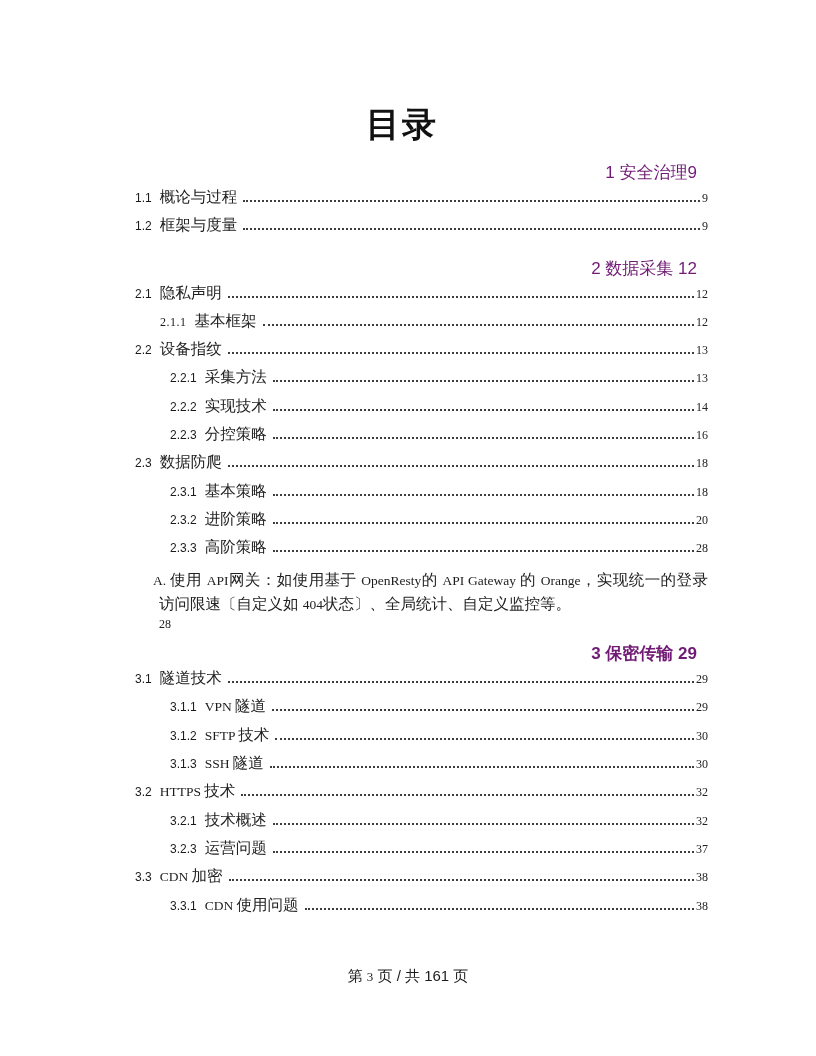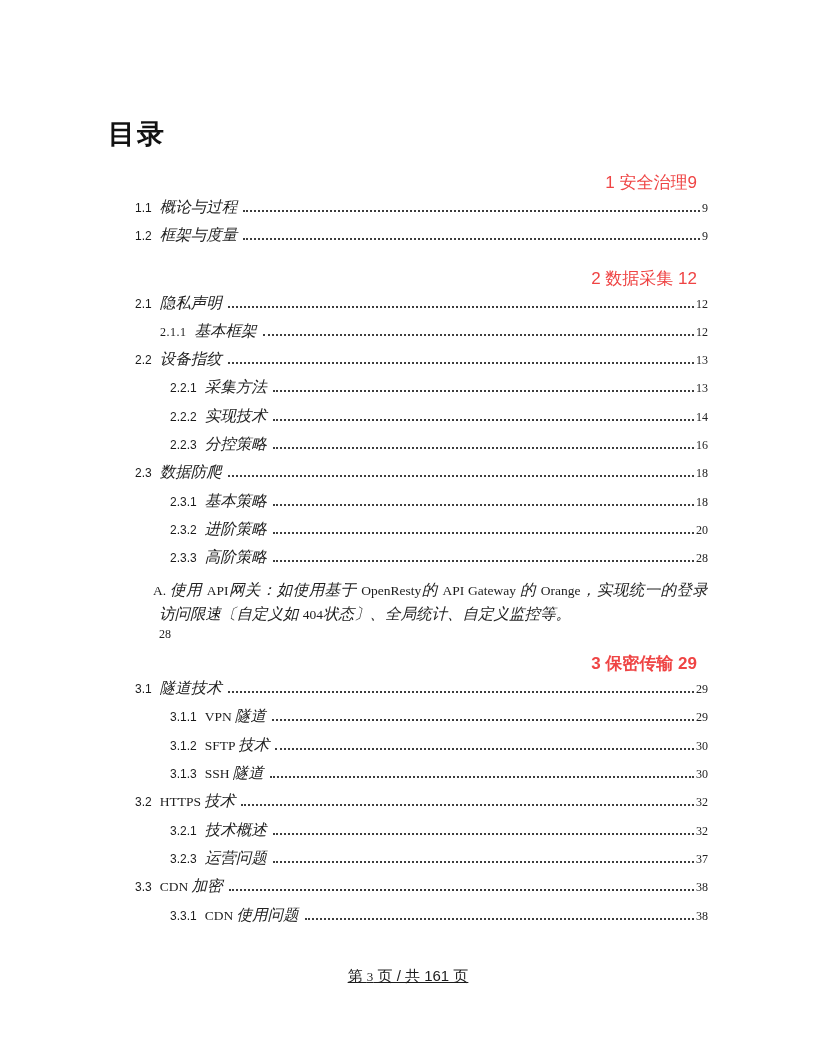--- a/index.html
+++ b/index.html
@@ -6,35 +6,35 @@
   .page{
     position:relative;
     width:816px;height:1056px;
     background:#fff;
     overflow:hidden;
     font-family:"Liberation Sans","DejaVu Sans",sans-serif;
     color:#1d1d1d;
   }
   .content{padding:103px 108px 0 96px;}
   .doc-title{
-    margin:12px;
-    font-size:27px;
+    margin:2px;
+    font-size:34px;
     font-weight:600;
     line-height:38px;
-    text-align:left;
+    text-align:center;
     color:#111;
     letter-spacing:2px;
   }
   
   .h-row{
     height:28px;line-height:28px;
     text-align:right;
     padding-right:11px;
     font-size:17px;
-    color:#ef4444;
+    color:#701a75;
     white-space:nowrap;
   }
   .sec:nth-child(1) .h-row{margin-top:16px;}
   .sec:nth-child(2) .h-row{margin-top:11px;}
   .sec:nth-child(3) .h-row{margin-top:18px;font-weight:bold;}
   
   .row{
     display:flex;
     align-items:baseline;
     height:28.3px;
@@ -51,21 +51,20 @@
     color:#1a1a1a;
     flex:0 0 auto;
   }
   .num.serif{
     font-family:"Liberation Serif","DejaVu Serif",serif;
     font-size:12px;
     letter-spacing:0.5px;
   }
   .t{flex:0 0 auto;}
   .cjk{
-    font-style:italic;
     font-size:15.5px;
     color:#222;
   }
   .lat{
     font-family:"Liberation Serif","DejaVu Serif",serif;
     font-style:normal;
     font-size:13.5px;
     color:#1c1c1c;
   }
   .leader{
@@ -91,21 +90,20 @@
     text-align-last:justify;
     overflow:hidden;
   }
   .footer{
     position:absolute;
     left:0;right:0;top:964px;
     height:24px;line-height:24px;
     text-align:center;
     font-size:15px;
     color:#1c1c1c;
-    text-decoration:underline;
   }
   .f-num{
     font-family:"Liberation Serif","DejaVu Serif",serif;
     font-size:13px;
   }
 </style>
 </head>
 <body>
 
 <div class="page">

